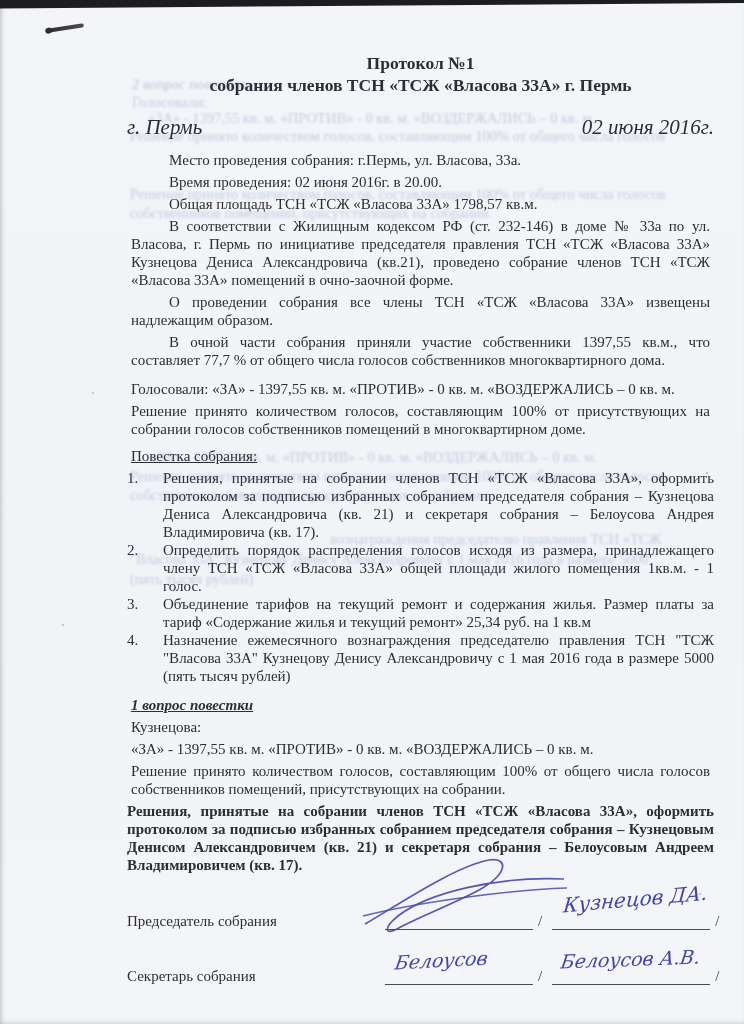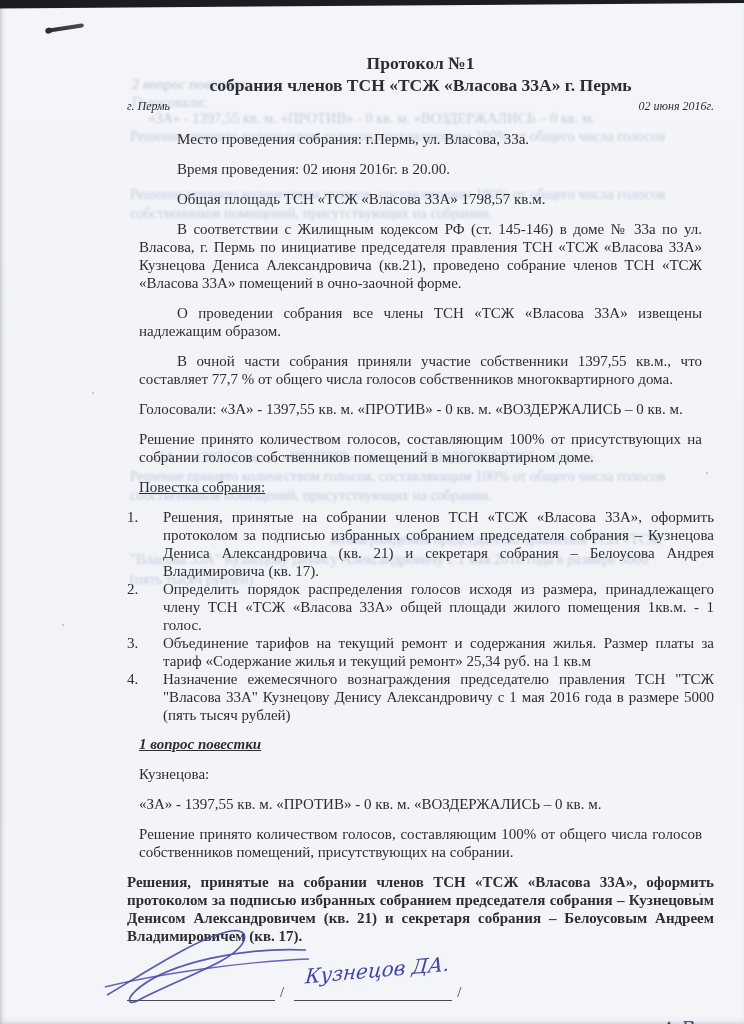--- a/index.html
+++ b/index.html
@@ -18,24 +18,24 @@
   }
   .penmark:before{
     content:"";position:absolute;left:-2px;top:-1px;width:7px;height:6px;
     background:#2f2f33;border-radius:50%;
   }
   .speck{position:absolute;width:2px;height:2px;border-radius:50%;background:#9aa0ad;opacity:.7;}
 
   .content{position:absolute;left:127px;top:0;width:587px;}
 
   .title{margin-top:52px;text-align:center;font-weight:bold;font-size:17.5px;line-height:22px;}
-  .meta{display:flex;justify-content:space-between;font-style:italic;font-size:12px;line-height:20px;text-align:center;}
+  .meta{display:flex;justify-content:space-between;font-style:italic;font-size:21px;margin-top:21px;line-height:20px;text-align:center;}
 
   .bodytext{margin-top:14px;font-size:15px;line-height:18px;}
-  .para{text-align:justify;text-indent:38px;margin:12px;}
+  .para{text-align:justify;text-indent:38px;margin:4px;}
   .noindent{text-indent:0;}
   .block-gap{margin-top:11px;}
 
   .agenda-head{margin-top:9px;text-decoration:underline;}
   .agenda-item{display:flex;margin:0;}
   .agenda-item .num{width:36px;flex:0 0 36px;}
   .agenda-item .itxt{flex:1;text-align:justify;}
 
   .q1-head{margin-top:11px;font-weight:bold;text-decoration:underline;font-style:italic;}
   .boldpara{font-weight:bold;text-align:justify;margin:0;}
@@ -98,21 +98,21 @@
 
     <div class="meta">
       <span>г. Пермь</span>
       <span>02 июня 2016г.</span>
     </div>
 
     <div class="bodytext">
       <p class="para">Место проведения собрания: г.Пермь, ул. Власова, 33а.</p>
       <p class="para">Время проведения: 02 июня 2016г. в 20.00.</p>
       <p class="para">Общая площадь ТСН «ТСЖ «Власова 33А» 1798,57 кв.м.</p>
-      <p class="para">В соответствии с Жилищным кодексом РФ (ст. 145-146) в доме № 33а по ул. Власова, г. Пермь по инициативе председателя правления ТСН «ТСЖ «Власова 33А» Кузнецова Дениса Александровича (кв.21), проведено собрание членов ТСН «ТСЖ «Власова 33А» помещений в очно-заочной форме.</p>
+      <p class="para">В соответствии с Жилищным кодексом РФ (ст. 232-146) в доме № 33а по ул. Власова, г. Пермь по инициативе председателя правления ТСН «ТСЖ «Власова 33А» Кузнецова Дениса Александровича (кв.21), проведено собрание членов ТСН «ТСЖ «Власова 33А» помещений в очно-заочной форме.</p>
       <p class="para">О проведении собрания все члены ТСН «ТСЖ «Власова 33А» извещены надлежащим образом.</p>
       <p class="para">В очной части собрания приняли участие собственники 1397,55 кв.м., что составляет 77,7 % от общего числа голосов собственников многоквартирного дома.</p>
 
       <p class="para noindent block-gap">Голосовали: «ЗА» - 1397,55 кв. м. «ПРОТИВ» - 0 кв. м. «ВОЗДЕРЖАЛИСЬ – 0 кв. м.</p>
       <p class="para noindent">Решение принято количеством голосов, составляющим 100% от присутствующих на собрании голосов собственников помещений в многоквартирном доме.</p>
 
       <p class="para noindent agenda-head">Повестка собрания:</p>
 
       <div class="agenda-item">
         <span class="num">1.</span>
@@ -131,20 +131,21 @@
         <span class="itxt">Назначение ежемесячного вознаграждения председателю правления ТСН "ТСЖ "Власова 33А" Кузнецову Денису Александровичу с 1 мая 2016 года в размере 5000 (пять тысяч рублей)</span>
       </div>
 
       <p class="para noindent q1-head">1 вопрос повестки</p>
       <p class="para noindent">Кузнецова:</p>
       <p class="para noindent">«ЗА» - 1397,55 кв. м. «ПРОТИВ» - 0 кв. м. «ВОЗДЕРЖАЛИСЬ – 0 кв. м.</p>
       <p class="para noindent">Решение принято количеством голосов, составляющим 100% от общего числа голосов собственников помещений, присутствующих на собрании.</p>
       <p class="boldpara">Решения, принятые на собрании членов ТСН «ТСЖ «Власова 33А», оформить протоколом за подписью избранных собранием председателя собрания – Кузнецовым Денисом Александровичем (кв. 21) и секретаря собрания – Белоусовым Андреем Владимировичем (кв. 17).</p>
 
       <div class="sig-row">
+        <span class="sig-label">Председатель собрания</span>
         <span class="sig-area">
           <svg class="flourish" width="210" height="86" viewBox="0 0 210 86">
             <path d="M6,74 C34,58 96,16 130,10 C150,7 149,24 120,40 C94,54 58,68 38,79 C27,85 23,79 39,66 C70,42 140,26 205,29" fill="none" stroke="#4a4aae" stroke-width="1.7" opacity="0.92"></path>
             <path d="M4,66 C60,52 150,40 208,38" fill="none" stroke="#4a4aae" stroke-width="1.4" opacity="0.85"></path>
           </svg>
           <span class="sig-line line1"></span>
           <span class="slash">/</span>
           <span class="sig-line line2"></span>
           <span class="slash">/</span>
           <span class="hand name1">Кузнецов ДА.</span>

